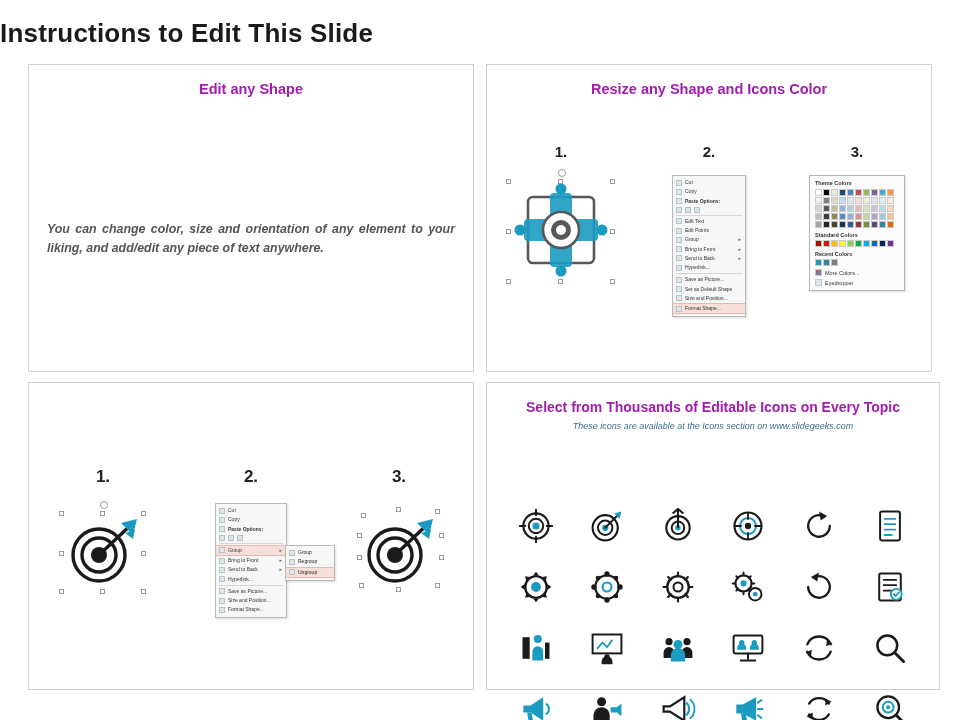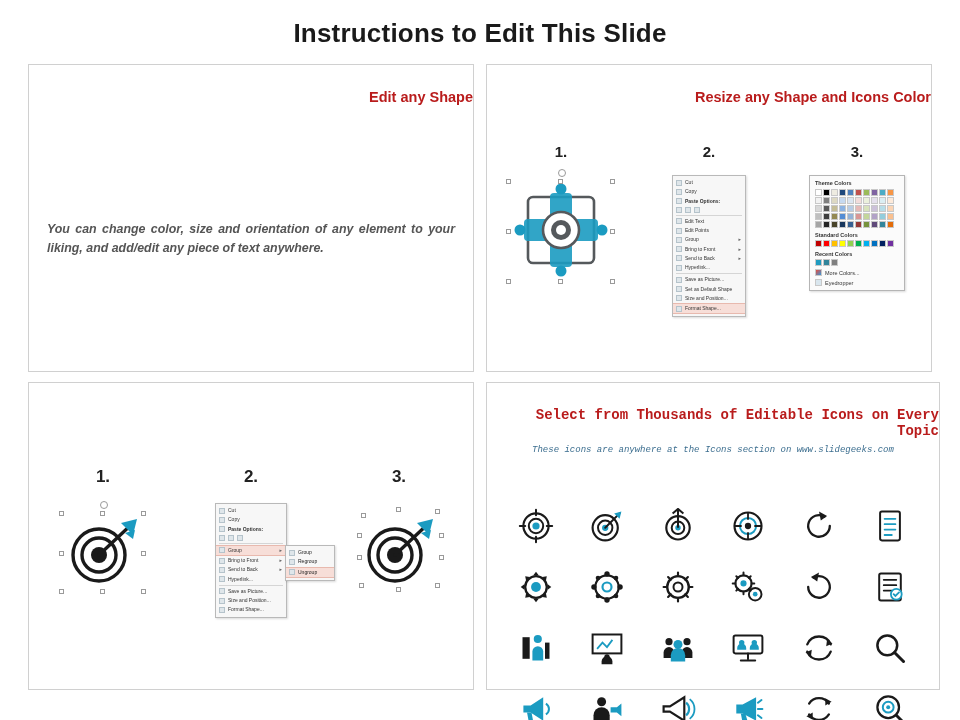--- a/index.html
+++ b/index.html
@@ -19,43 +19,43 @@
     width: 960px;
     height: 720px;
     position: relative;
     background: #fff;
   }
   .title {
     position: absolute;
     top: 18px;
     left: 0;
     width: 960px;
-    text-align: center;
+    text-align: left;
     font-size: 26px;
     font-weight: bold;
     color: #1a1a1a;
     letter-spacing: 0.2px;
   }
   .panel {
     position: absolute;
     border: 1px solid #d0d0d0;
     background: #fff;
     box-sizing: border-box;
   }
   #panel-edit-shape   { left: 28px;  top: 64px;  width: 446px; height: 308px; }
   #panel-resize-shape { left: 486px; top: 64px;  width: 446px; height: 308px; }
   #panel-own-icons    { left: 28px;  top: 382px; width: 446px; height: 308px; }
-  #panel-icon-library { left: 486px; top: 382px; width: 454px; height: 308px; font-family: Liberation Mono, monospace; }
+  #panel-icon-library { left: 486px; top: 382px; width: 454px; height: 308px; }
 
   .panel-title {
-    text-align: right;
+    text-align: center;
     font-size: 14.5px;
     font-weight: bold;
-    color: #b91c1c;
-    margin-top: 24px;
+    color: #a21caf;
+    margin-top: 16px;
   }
   .panel-title.small {
     font-size: 14px;
   }
   .panel-subtitle {
     text-align: center;
     font-size: 9px;
     color: #3c6e8f;
     font-style: italic;
     margin-top: 6px;
@@ -535,21 +535,21 @@
           <div class="handle" style="left:4px;  top:80px;"></div>
           <div class="handle" style="left:41px; top:84px;"></div>
           <div class="handle" style="left:80px; top:80px;"></div>
         </div>
       </div>
     </div>
   </div>
 
   <div class="panel" id="panel-icon-library">
     <div class="panel-title small">Select from Thousands of Editable Icons on Every Topic</div>
-    <div class="panel-subtitle">These icons are anywhere  at the Icons section on  www.slidegeeks.com</div>
+    <div class="panel-subtitle">These icons are available  at the Icons section on  www.slidegeeks.com</div>
 
     <div class="icon-grid">
 
       <svg class="grid-icon" viewBox="0 0 40 40">
         <circle cx="20" cy="20" r="14" fill="none" stroke="#1a1a1a" stroke-width="2.4"></circle>
         <circle cx="20" cy="20" r="8" fill="none" stroke="#1a1a1a" stroke-width="2.2"></circle>
         <circle cx="20" cy="20" r="4" fill="#1b9bc1"></circle>
         <path d="M20 2 V8 M20 32 V38 M2 20 H8 M32 20 H38" stroke="#1a1a1a" stroke-width="2.2" stroke-linecap="round"></path>
       </svg>
       <svg class="grid-icon" viewBox="0 0 40 40">

